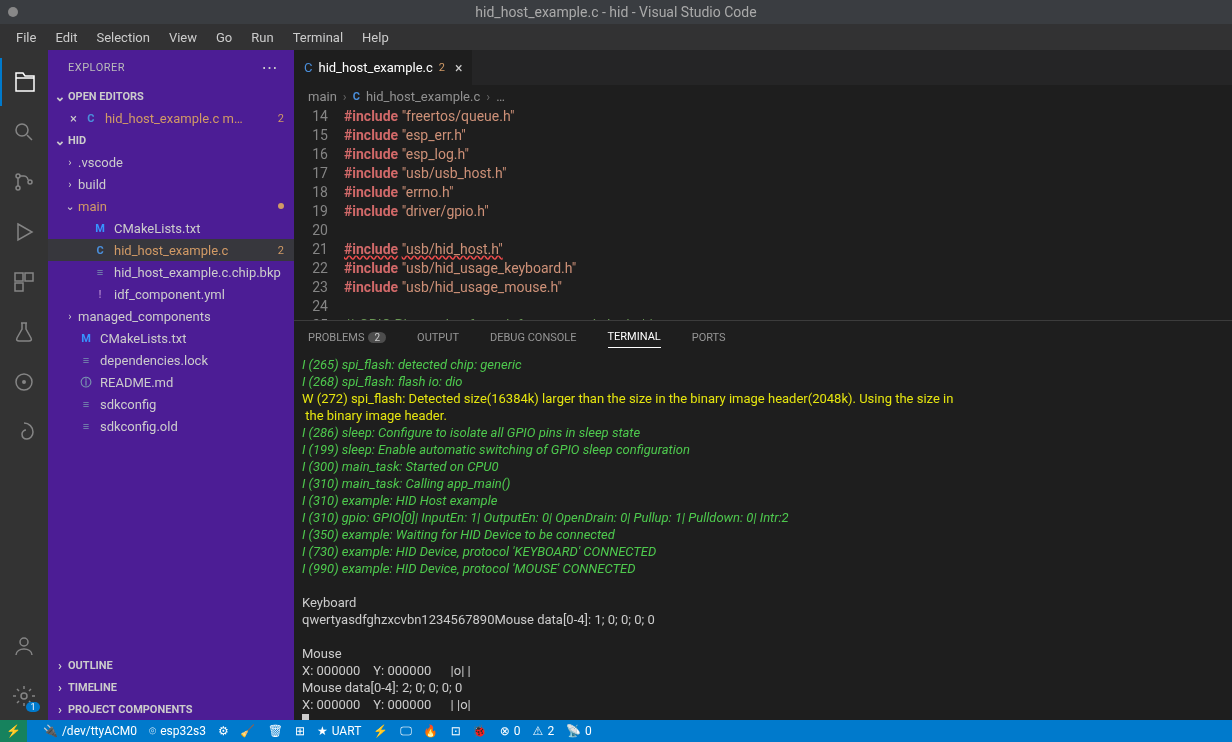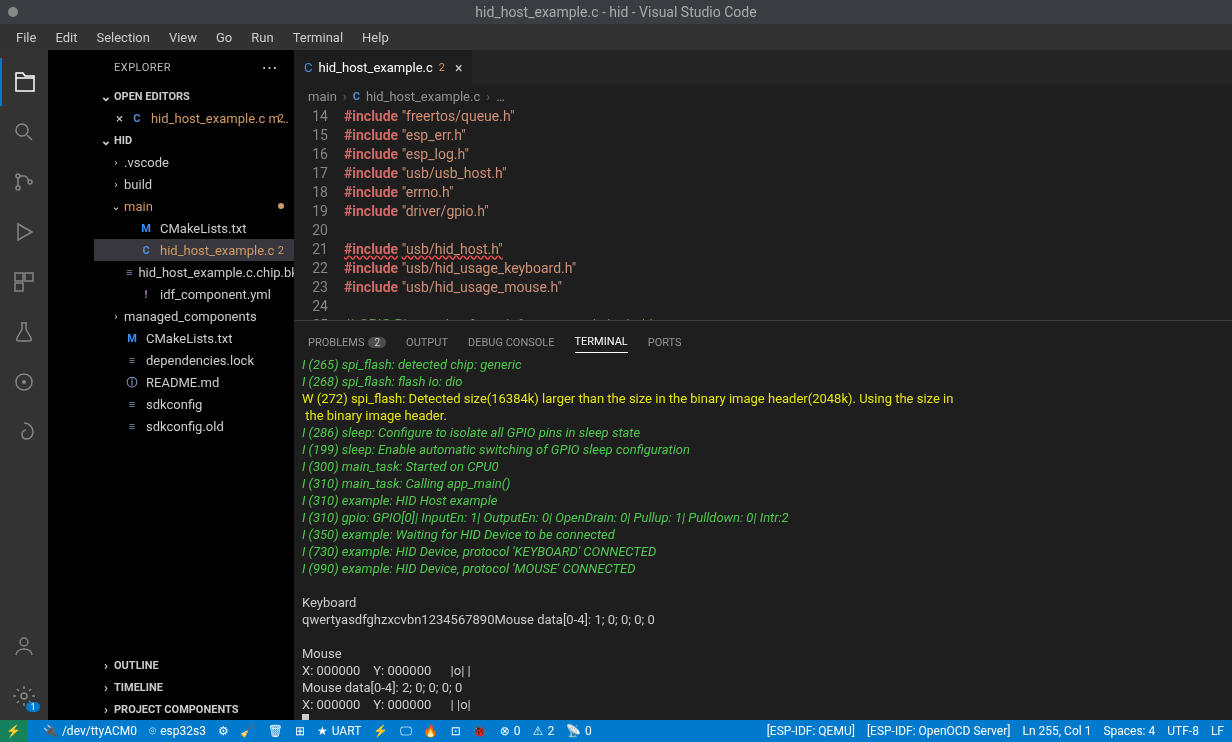--- a/index.html
+++ b/index.html
@@ -7,21 +7,21 @@
 .titlebar { background:#3a3d41; height:24px; display:flex; align-items:center; justify-content:center; color:#aaa; font-size:14px; position:relative; }
 .titledot { position:absolute; left:8px; width:10px; height:10px; border-radius:50%; background:#888; }
 .menubar { background:#323233; height:26px; display:flex; align-items:center; padding:0 8px; gap:3px; }
 .menubar span { padding:4px 8px; color:#ccc; cursor:pointer; font-size:13px; }
 .main { flex:1; display:flex; overflow:hidden; }
 .activitybar { width:48px; background:#333333; display:flex; flex-direction:column; align-items:center; padding-top:8px; gap:2px; }
 .act-icon { width:48px; height:48px; display:flex; align-items:center; justify-content:center; color:#858585; cursor:pointer; position:relative; }
 .act-icon.active { color:#fff; border-left:2px solid #007acc; }
 .act-icon svg { width:24px; height:24px; }
 .act-badge { position:absolute; bottom:8px; right:8px; background:#007acc; color:#fff; border-radius:8px; font-size:9px; padding:0 4px; min-width:14px; text-align:center; }
-.sidebar { width:246px; background:#000000; display:flex; flex-direction:column; overflow:hidden;padding-left:46px; }
+.sidebar { width:246px; background:#4c1d95; display:flex; flex-direction:column; overflow:hidden; }
 .side-header { height:35px; display:flex; align-items:center; justify-content:space-between; padding:0 16px 0 20px; color:#bbb; font-size:11px; letter-spacing:0.5px; }
 .dots { color:#ccc; font-size:16px; cursor:pointer; }
 .section-head { height:22px; display:flex; align-items:center; padding-left:4px; color:#ccc; font-size:11px; font-weight:700; cursor:pointer; }
 .section-head .chev { width:16px; text-align:center; font-size:13px; }
 .tree { padding-left:0; }
 .tree-item { height:22px; display:flex; align-items:center; padding-left:16px; color:#ccc; cursor:pointer; position:relative; }
 .tree-item.sel { background:#37373d; }
 .tree-item.mod { color:#d19a66; }
 .tree-item .chev { width:12px; text-align:center; font-size:11px; color:#ccc; margin-right:2px; }
 .tree-item .ficon { width:16px; height:16px; margin-right:6px; display:inline-flex; align-items:center; justify-content:center; font-size:11px; font-weight:bold; }
@@ -34,21 +34,21 @@
 .tab .close { color:#ccc; font-size:14px; cursor:pointer; margin-left:4px; }
 .tab .badge { color:#d19a66; font-size:11px; }
 .breadcrumb { height:22px; display:flex; align-items:center; padding-left:14px; gap:6px; color:#919191; font-size:13px; }
 .breadcrumb .sep { color:#666; }
 .code { flex:1; overflow:hidden; font-family:Consolas,"Courier New",monospace; font-size:14px; line-height:19px; display:flex; }
 .gutter { width:50px; text-align:right; color:#858585; padding-right:16px; user-select:none; }
 .code-lines { flex:1; white-space:pre; }
 .k-inc { color:#d16969;font-weight:bold; } .k-str { color:#ce9178; } .k-com { color:#6a9955; }
 .wave { text-decoration: underline wavy #f14c4c; }
 .panel { height:400px; border-top:1px solid #3c3c3c; display:flex; flex-direction:column; background:#1e1e1e; }
-.panel-tabs { height:32px; display:flex; align-items:flex-end; gap:20px; padding-left:14px; font-size:11px; color:#969696; }
+.panel-tabs { height:32px; display:flex; align-items:center; gap:31px; padding-left:14px; font-size:11px; color:#969696; }
 .ptab { cursor:pointer; padding:4px 0; }
 .ptab.active { color:#fff; border-bottom:1px solid #fff; }
 .ptab .pbadge { background:#4d4d4d; color:#ccc; border-radius:8px; padding:0 6px; margin-left:4px; font-size:10px; }
 .term { flex:1; font-family:Consolas,"Courier New",monospace; font-size:13px; line-height:16px; padding:4px 8px; overflow:hidden; white-space:pre; color:#ccc; }
 .tg { color:#4ec94e;font-style:italic; } .ty { color:#e5e510; } .tw { color:#ccc; }
 .cursor-block { display:inline-block; width:7px; height:14px; background:#ccc; }
 .statusbar { height:22px; background:#007acc; display:flex; align-items:center; color:#fff; font-size:12px; justify-content:space-between; padding:0 8px; }
 .statusbar .left, .statusbar .right { display:flex; gap:12px; align-items:center; }
 .sbitem { display:flex; align-items:center; gap:4px; cursor:pointer; }
 .remote-btn { background:#16825d; padding:0 6px; height:22px; display:flex; align-items:center; margin-left:-8px; margin-right:4px; }
@@ -329,21 +329,13 @@
     <span class="sbitem">★ <span>UART</span></span>
     <span class="sbitem">⚡</span>
     <span class="sbitem">🖵</span>
     <span class="sbitem">🔥</span>
     <span class="sbitem">⊡</span>
     <span class="sbitem">🐞</span>
     <span class="sbitem">⊗ <span>0</span></span>
     <span class="sbitem">⚠ <span>2</span></span>
     <span class="sbitem">📡 <span>0</span></span>
   </div>
-  <div class="right">
-    <span class="sbitem">[ESP-IDF: QEMU]</span>
-    <span class="sbitem">[ESP-IDF: OpenOCD Server]</span>
-    <span class="sbitem">Ln 255, Col 1</span>
-    <span class="sbitem">Spaces: 4</span>
-    <span class="sbitem">UTF-8</span>
-    <span class="sbitem">LF</span>
-  </div>
 </div>
 
 </body></html>

